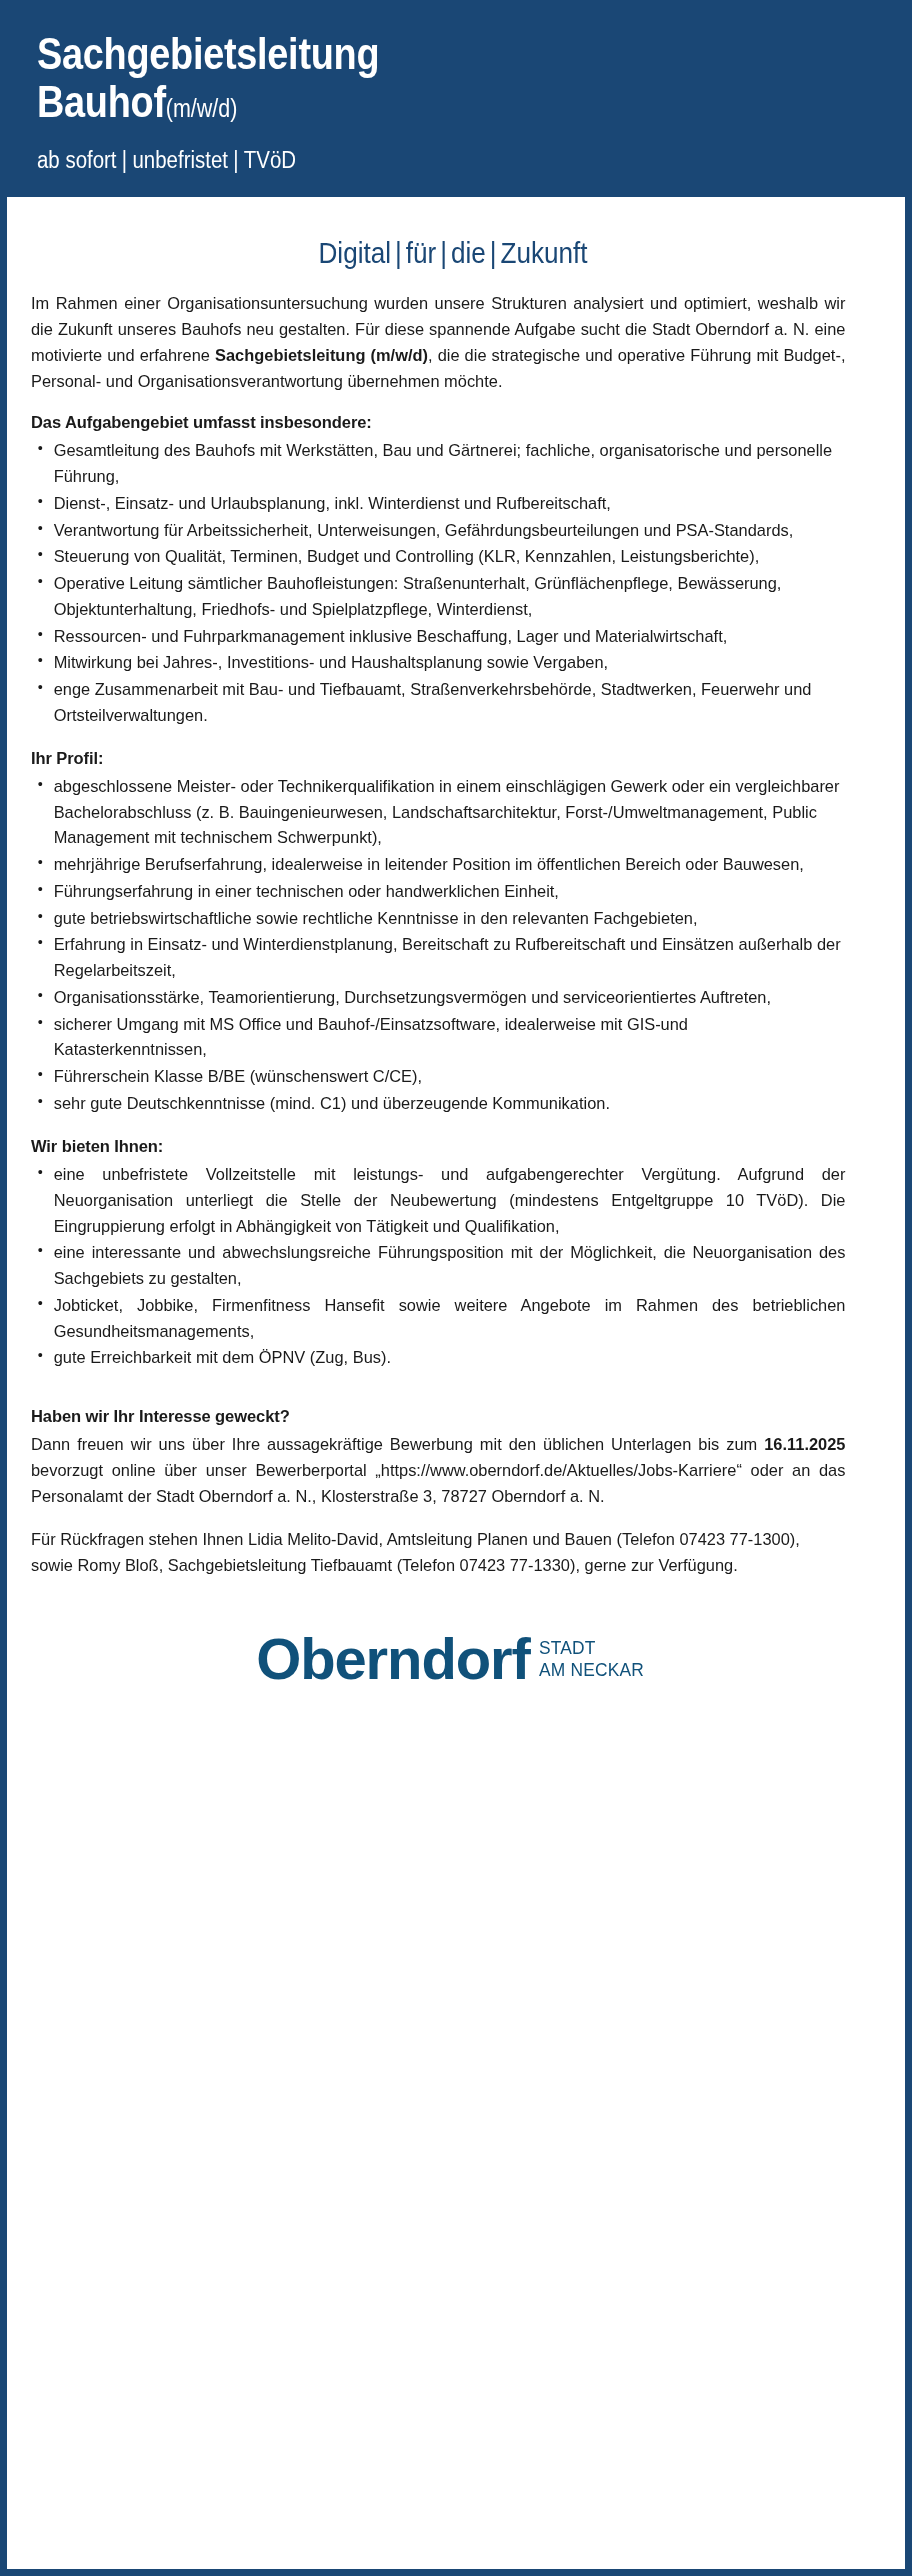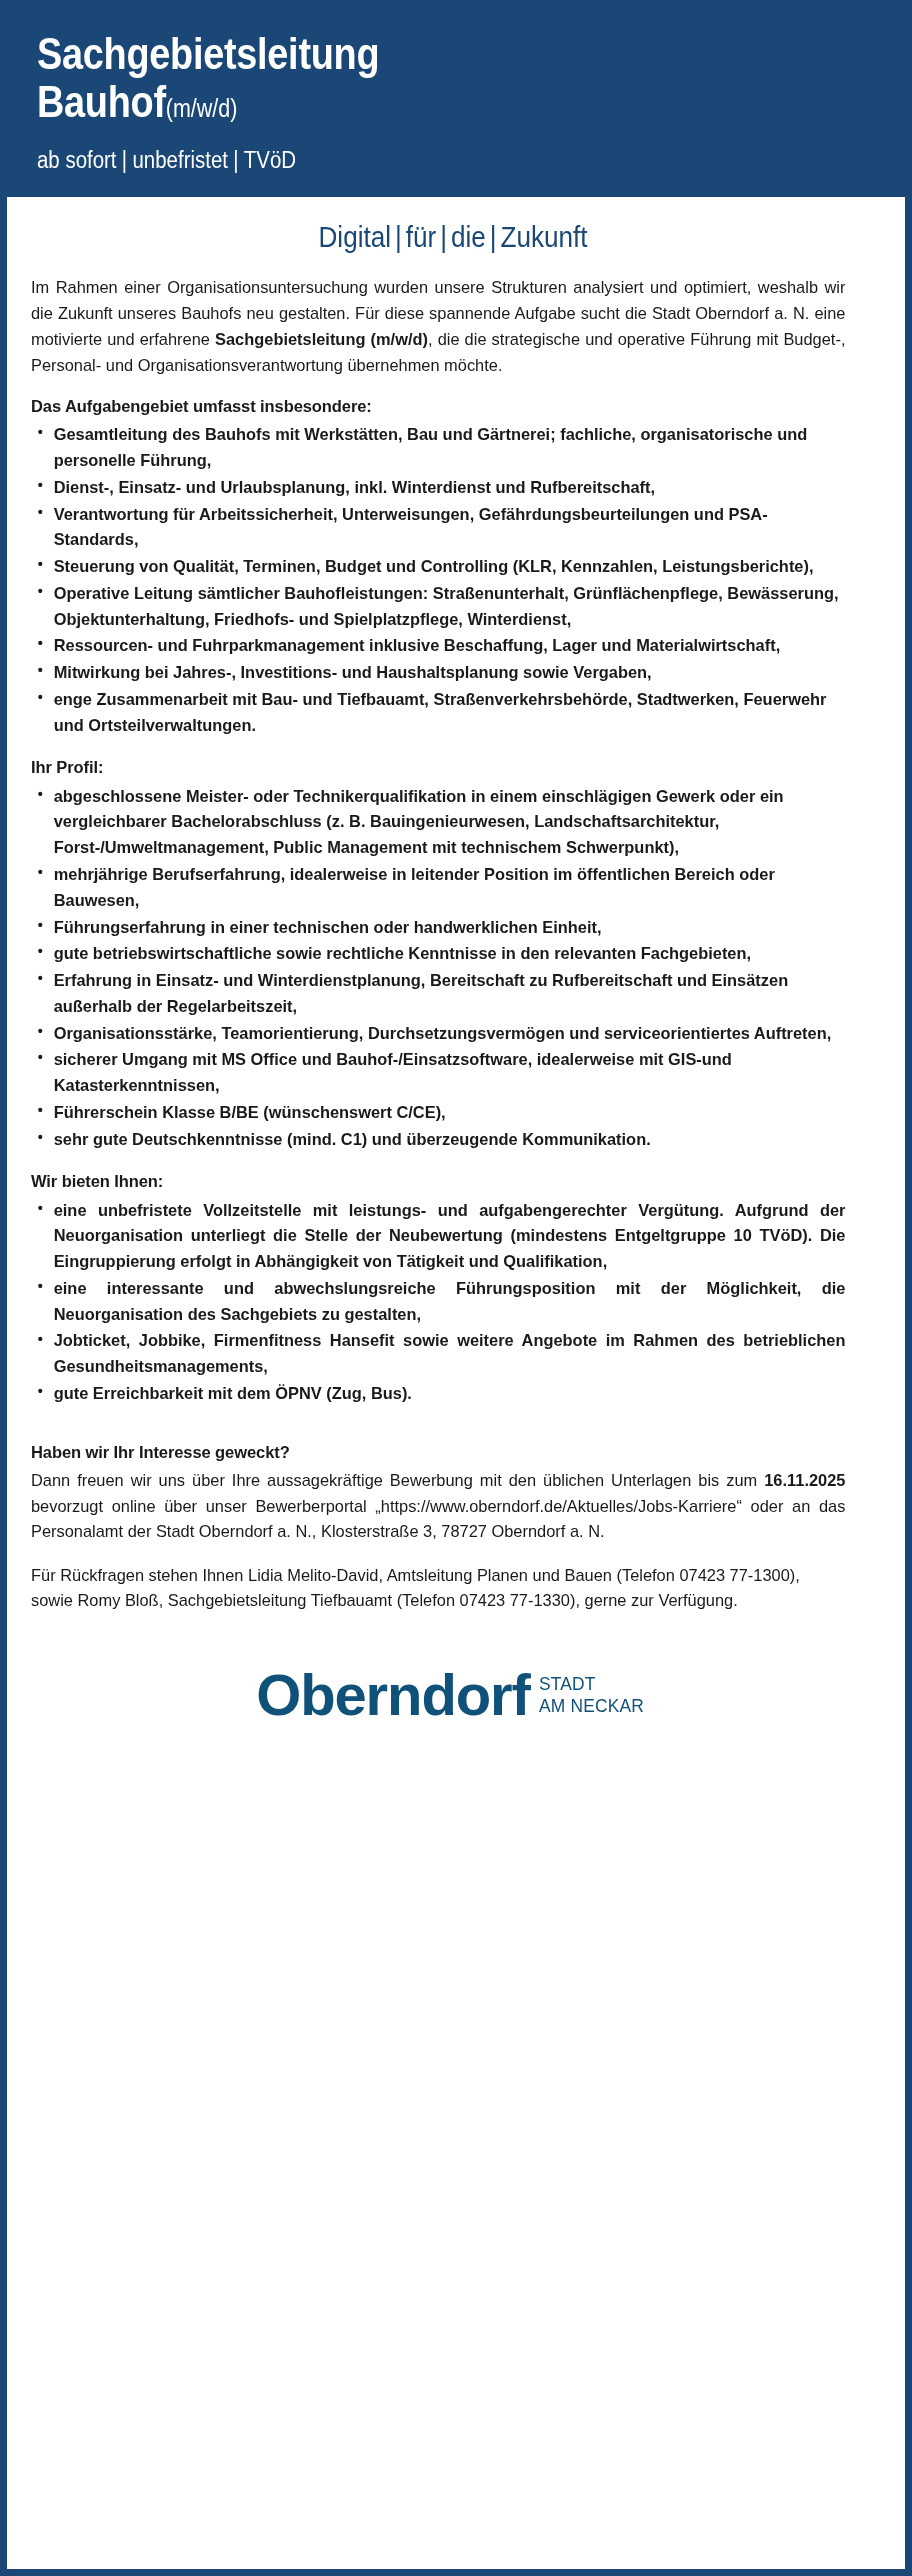--- a/index.html
+++ b/index.html
@@ -18,21 +18,21 @@
     box-sizing: border-box;
     background: #ffffff;
     border: 7.8px solid #1a4775;
     overflow: hidden;
   }
   
   .header {
     background: #1a4775;
     color: #ffffff;
     padding: 26px 31px 23px 31px;
-    margin: -0.9px -0.9px 0 -0.9px;
+    margin: -0.9px -0.9px 16px -0.9px;
   }
   .header-title {
     font-weight: bold;
     font-size: 44px;
     line-height: 1.02;
     letter-spacing: -0.3px;
     margin: 0;
     transform: scaleX(0.86);
     transform-origin: left center;
   }
@@ -90,21 +90,20 @@
     letter-spacing: -0.1px;
     transform: scaleX(0.95);
     transform-origin: left center;
   }
   h2.section.first { margin-top: 3.5px; }
 
   ul.blist {
     list-style: none;
     margin: 0 0 3.5px 0;
     padding: 0;
-    font-weight: bold;
   }
   ul.blist > li {
     position: relative;
     padding-left: 23.5px;
     font-size: 17px;
     line-height: 1.52;
     margin-bottom: 0.9px;
     text-align: left;
     transform: scaleX(0.965);
     transform-origin: left top;

